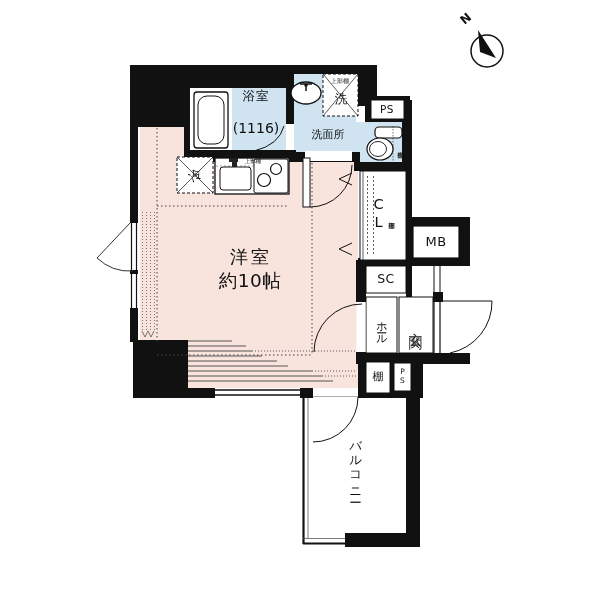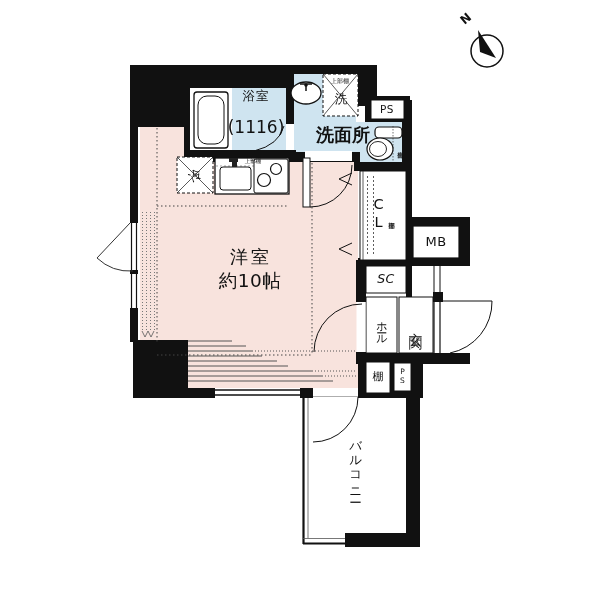--- a/index.html
+++ b/index.html
@@ -200,33 +200,33 @@
     <line x1="303" y1="538.5" x2="345" y2="538.5" stroke-width="0.8" stroke="#555"></line>
   </g>
 
   <g>
     <circle cx="487" cy="51" r="16" fill="#ffffff" stroke="#111" stroke-width="1.5"></circle>
     <polygon points="478,30 496,58 480,52" fill="#111"></polygon>
   </g>
 </svg>
 
   <div class="label" style="left:256px;top:96px;font-size:12.5px;letter-spacing:1px;">浴室</div>
-  <div class="label" style="left:256px;top:128px;font-size:17px;">(1116)</div>
-  <div class="label" style="left:343px;top:135px;font-size:18px;font-weight:bold;">洗面所</div>
+  <div class="label" style="left:256px;top:128px;font-size:14px;">(1116)</div>
+  <div class="label" style="left:328px;top:135px;font-size:11px;">洗面所</div>
   <div class="label" style="left:340px;top:81px;font-size:6px;">上部棚</div>
   <div class="label" style="left:341px;top:99px;font-size:12.5px;">洗</div>
   <div class="label" style="left:387px;top:110px;font-size:10.5px;letter-spacing:0.5px;">PS</div>
   <div class="label vert" style="left:400px;top:147px;font-size:6px;">上部棚</div>
   <div class="label" style="left:253px;top:162px;font-size:5.5px;">上部棚</div>
   <div class="label rot-fridge" style="left:195px;top:175px;font-size:12.5px;">冷</div>
   <div class="label" style="left:251px;top:257px;font-size:18px;letter-spacing:3px;">洋室</div>
   <div class="label" style="left:250px;top:281px;font-size:18.5px;letter-spacing:0.5px;text-align:right;">約10帖</div>
   <div class="label vert-up" style="left:378px;top:214px;font-size:14.5px;letter-spacing:2px;">CL</div>
   <div class="label vert" style="left:391px;top:217px;font-size:6.5px;">上部棚</div>
   <div class="label" style="left:436px;top:242px;font-size:13px;letter-spacing:0.5px;">MB</div>
-  <div class="label" style="left:386px;top:279px;font-size:12.5px;letter-spacing:0.5px;font-style:italic;">SC</div>
+  <div class="label" style="left:386px;top:279px;font-size:12.5px;letter-spacing:0.5px;">SC</div>
   <div class="label vert" style="left:381px;top:327px;font-size:11px;">ホール</div>
   <div class="label vert" style="left:416px;top:326px;font-size:13.5px;letter-spacing:4px;">玄関</div>
   <div class="label" style="left:378px;top:377px;font-size:11px;">棚</div>
   <div class="label vert-up" style="left:402px;top:376px;font-size:7.5px;">PS</div>
   <div class="label vert" style="left:356px;top:464px;font-size:12.5px;letter-spacing:2px;">バルコニー</div>
   <div class="label rot-n" style="left:466px;top:19px;font-size:12px;">N</div>
 </div>
 
 </body></html>

